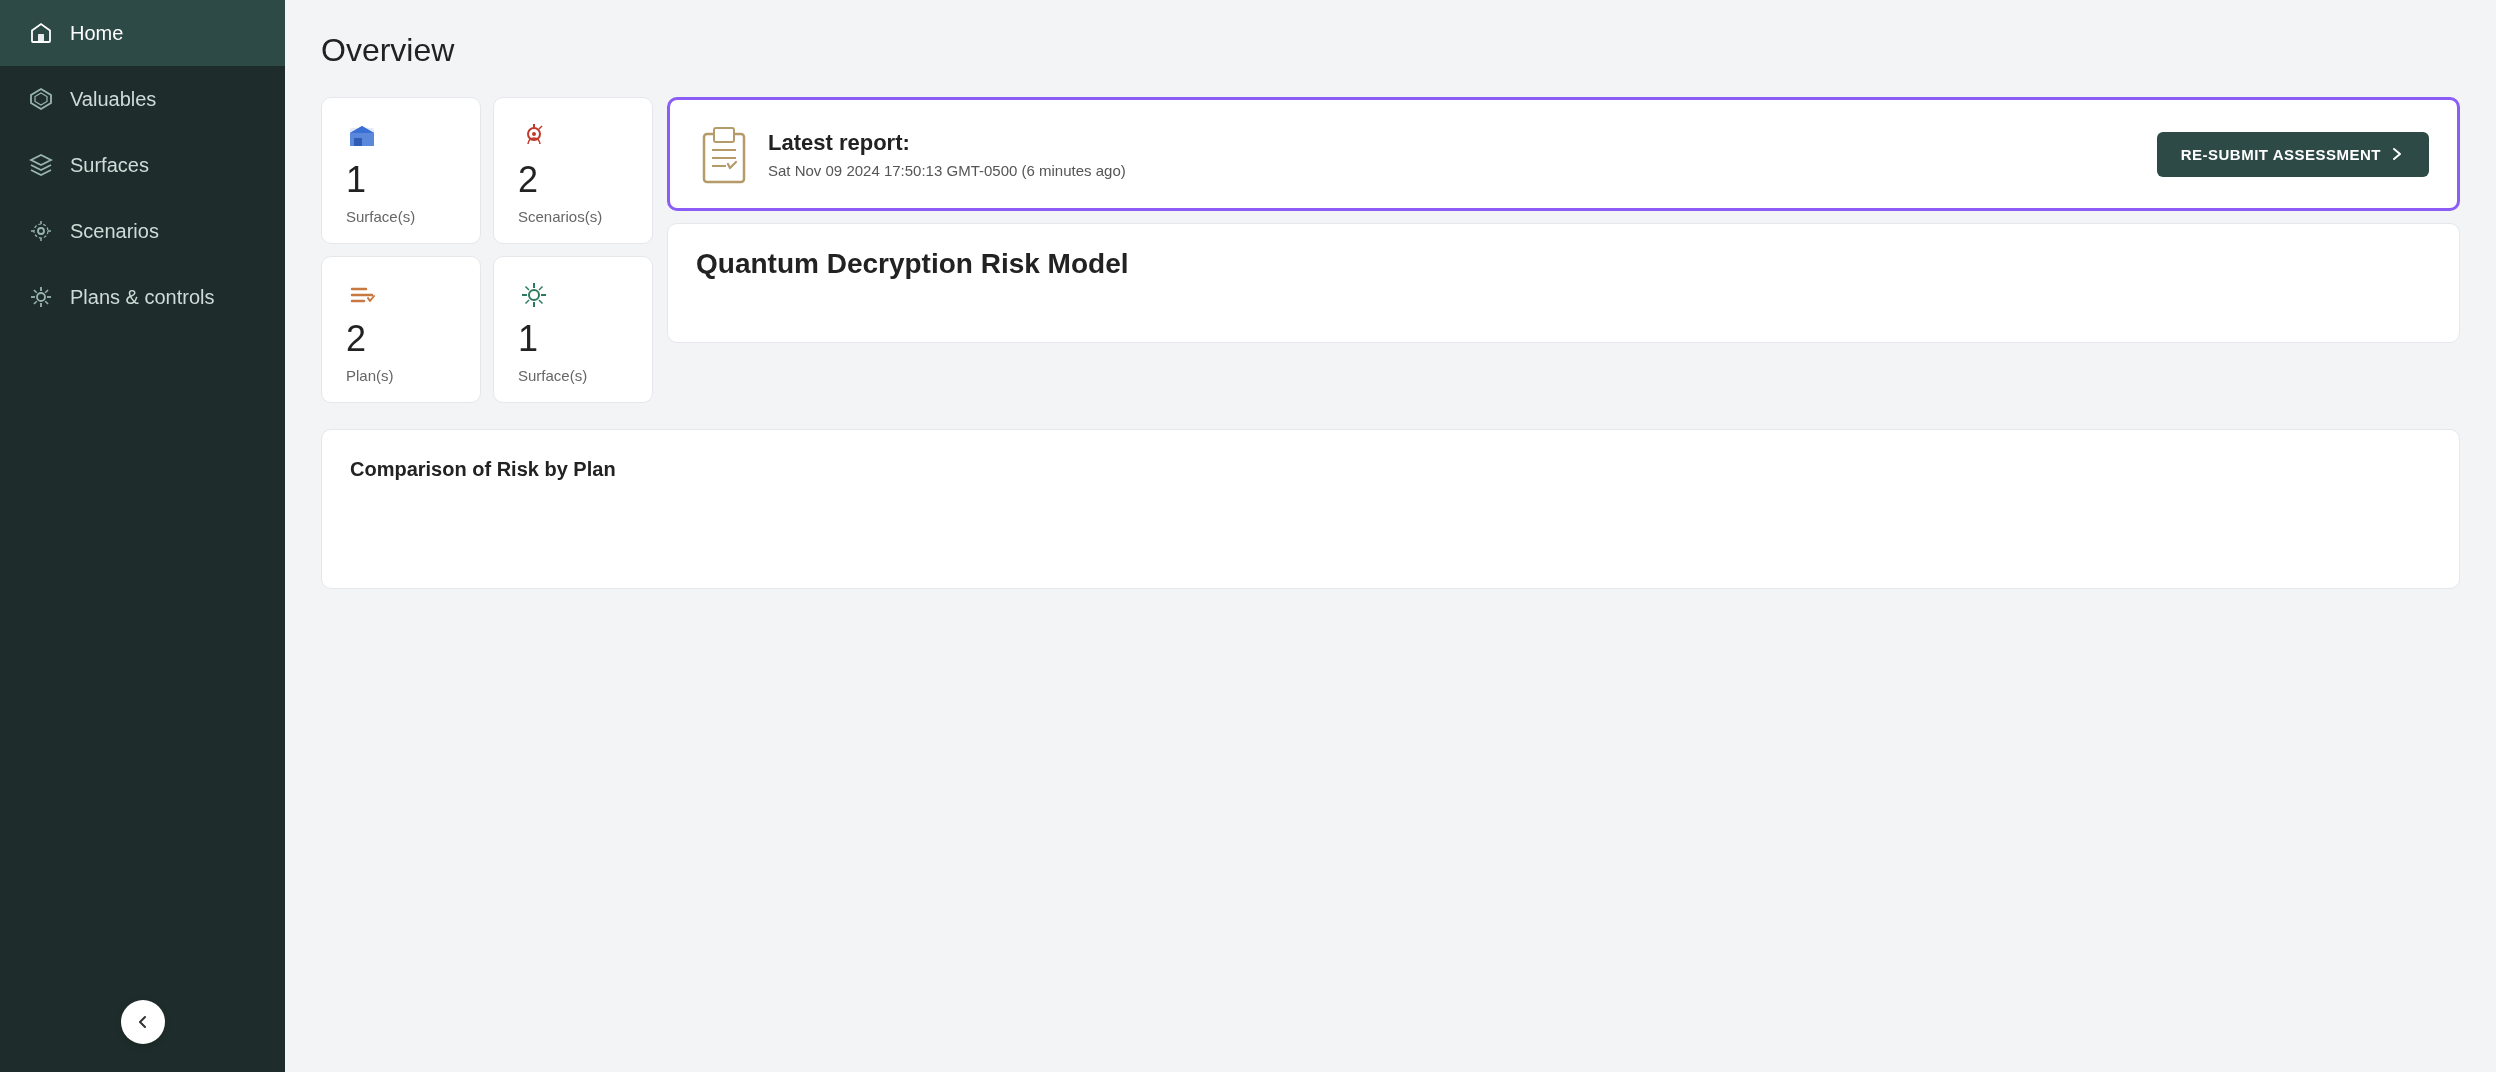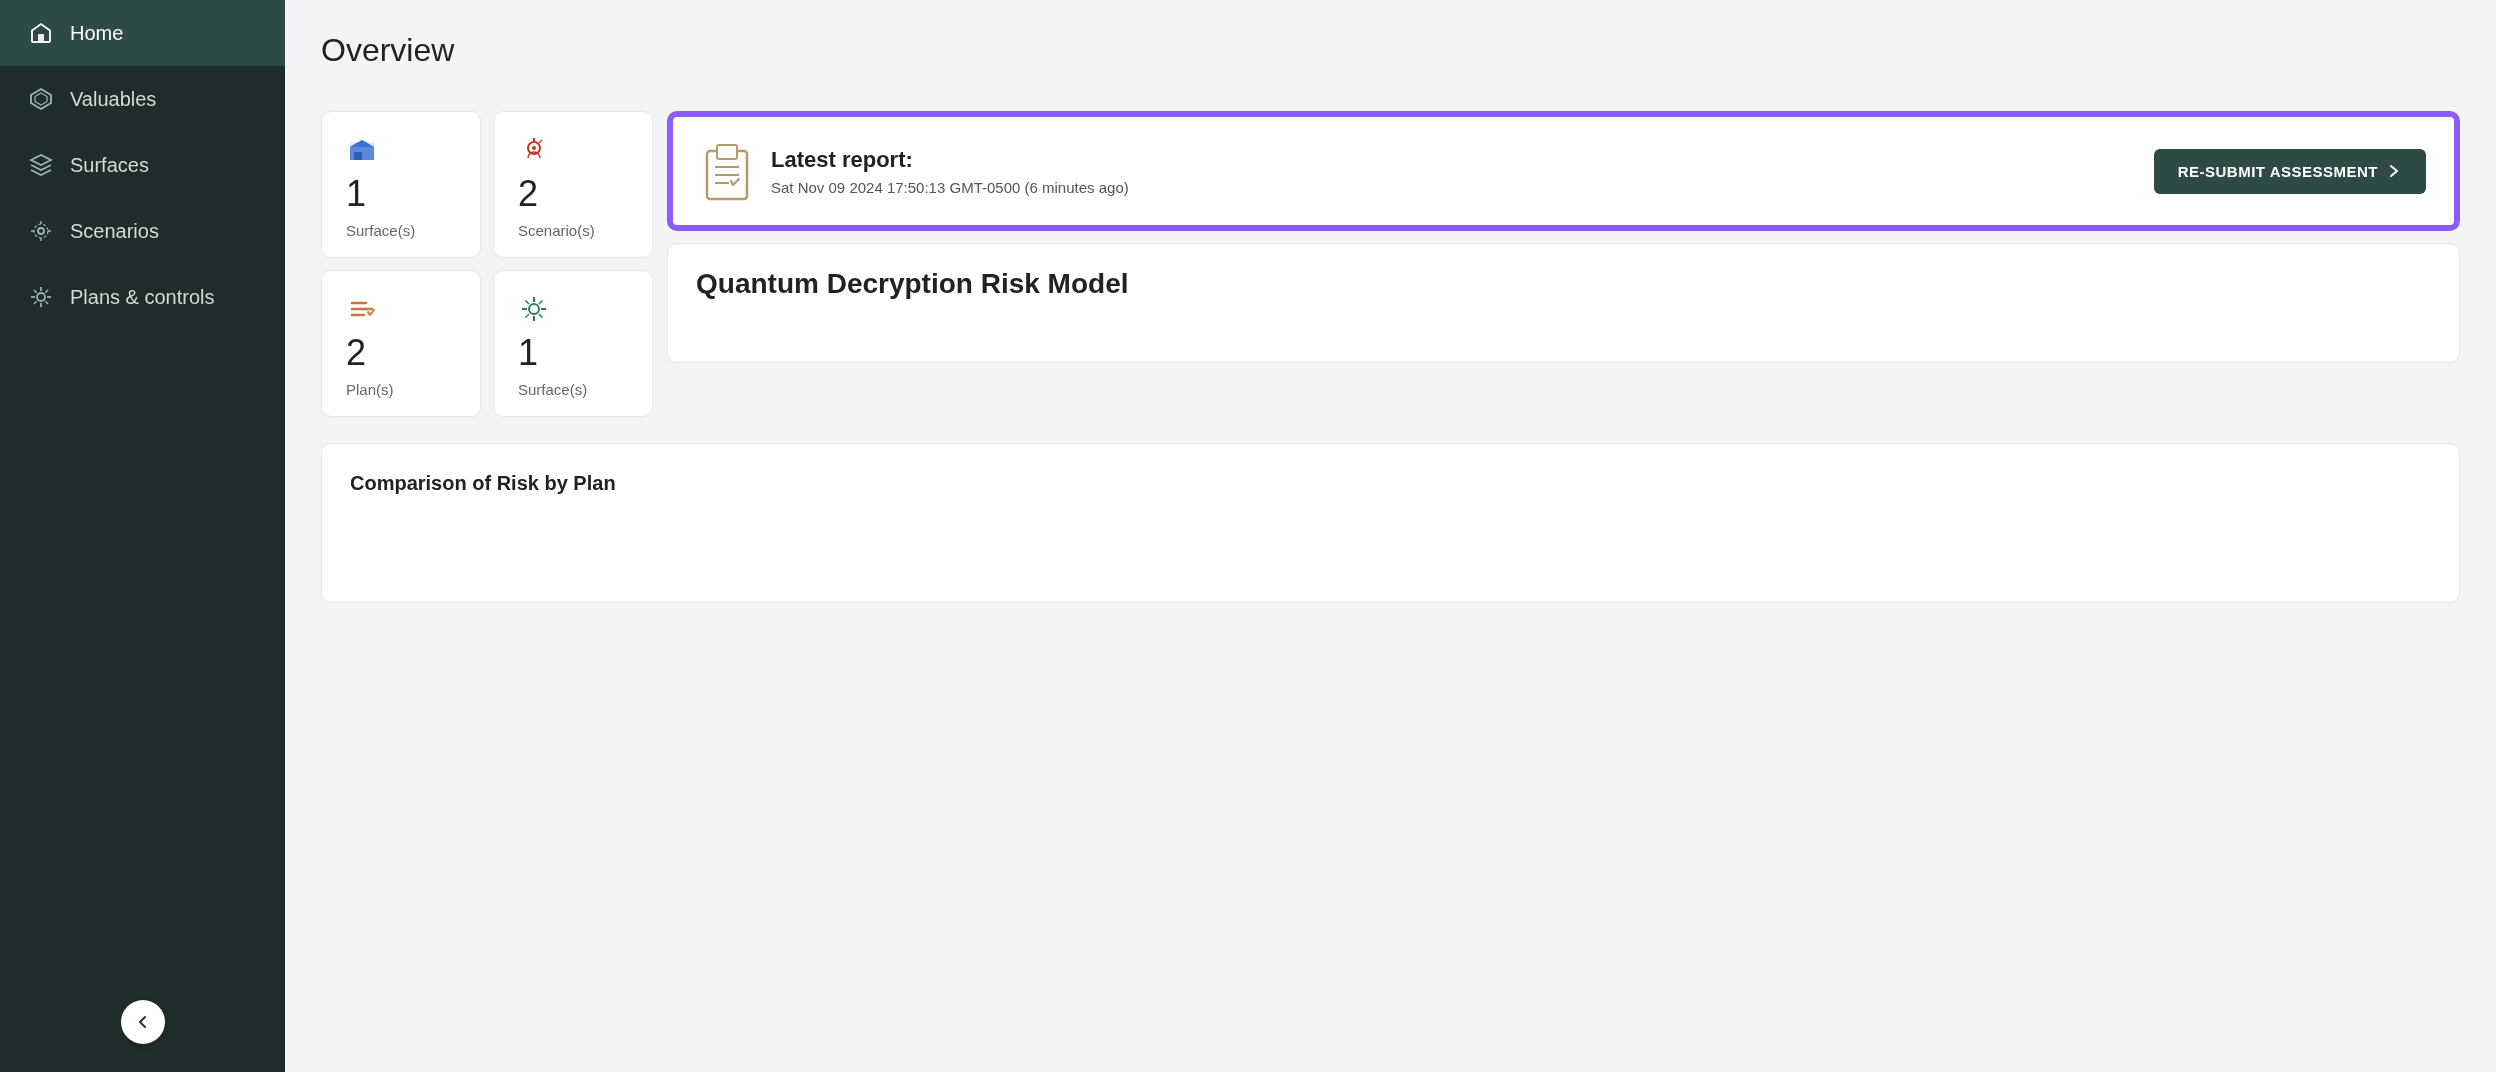--- a/index.html
+++ b/index.html
@@ -60,21 +60,21 @@
     .main {
       flex: 1;
       padding: 32px 36px;
       overflow-y: auto;
       background: #f3f4f6;
     }
     .page-title {
       font-size: 32px;
       font-weight: 400;
       color: #222;
-      margin-bottom: 42px;
+      margin-bottom: 28px;
     }
 
     
     .stats-grid {
       display: grid;
       grid-template-columns: repeat(2, 160px);
       grid-template-rows: repeat(2, auto);
       gap: 12px;
       margin-bottom: 12px;
     }
@@ -111,21 +111,21 @@
     .top-area {
       display: flex;
       gap: 14px;
       margin-bottom: 14px;
     }
 
     
     .report-card {
       background: #fff;
       border-radius: 10px;
-      border: 6px solid #8b5cf6;
+      border: 3px solid #8b5cf6;
       padding: 24px 28px;
       display: flex;
       align-items: center;
       justify-content: space-between;
       gap: 16px;
     }
     .report-card-left {
       display: flex;
       align-items: center;
       gap: 18px;
@@ -331,21 +331,21 @@
         <span class="stat-icon">
           <svg width="32" height="32" viewBox="0 0 32 32" fill="none">
             <circle cx="16" cy="14" r="6" stroke="#c0392b" stroke-width="2" fill="none"></circle>
             <line x1="16" y1="4" x2="16" y2="8" stroke="#c0392b" stroke-width="2"></line>
             <line x1="24" y1="6" x2="21" y2="9" stroke="#c0392b" stroke-width="1.5"></line>
             <circle cx="16" cy="14" r="2" fill="#c0392b"></circle>
             <path d="M10 24c0-3.31 2.69-6 6-6s6 2.69 6 6" stroke="#c0392b" stroke-width="1.5" fill="none"></path>
           </svg>
         </span>
         <div class="stat-number">2</div>
-        <div class="stat-label">Scenario(s)</div>
+        <div class="stat-label">Scenarios(s)</div>
       </div>
 
       <div class="stat-card">
         <span class="stat-icon">
           <svg width="32" height="32" viewBox="0 0 32 32" fill="none">
             <line x1="6" y1="10" x2="20" y2="10" stroke="#c87941" stroke-width="2.5" stroke-linecap="round"></line>
             <line x1="6" y1="16" x2="26" y2="16" stroke="#c87941" stroke-width="2.5" stroke-linecap="round"></line>
             <line x1="6" y1="22" x2="18" y2="22" stroke="#c87941" stroke-width="2.5" stroke-linecap="round"></line>
             <polyline points="22,19 24,22 28,17" stroke="#c87941" stroke-width="2" fill="none" stroke-linecap="round" stroke-linejoin="round"></polyline>
           </svg>

